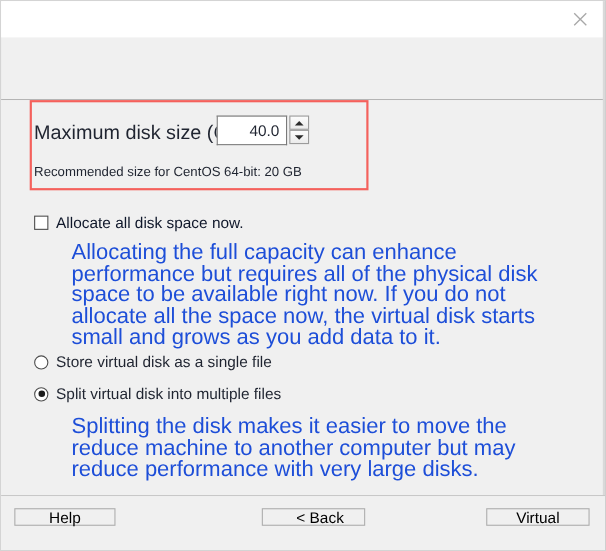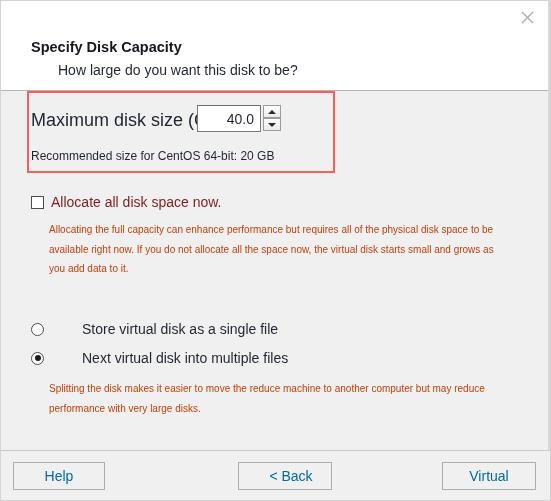--- a/index.html
+++ b/index.html
@@ -204,45 +204,45 @@
     width: 13px;
     height: 13px;
     box-sizing: border-box;
     background: #ffffff;
     border: 1px solid #4d4d4d;
     flex: 0 0 auto;
   }
   .checkbox-label {
     margin-left: 7px;
     font-size: 14px;
-    color: #7f1d1d;
+    color: #0f172a;
     white-space: nowrap;
     text-align: center;
   }
 
   .para {
     position: absolute;
-    font-size: 10px;
-    color: #c2410c;
+    font-size: 20px;
+    color: #1d4ed8;
     line-height: 19.5px;
+    margin-left: 16px;
   }
   .para-alloc {
     left: 48px;
     top: 129px;
     width: 452px;
   }
 
   
   .radio-row {
     position: absolute;
     left: 30px;
     display: flex;
     align-items: center;
     cursor: default;
-    gap: 31px;
   }
   .radio-single { top: 230px; }
   .radio-split { top: 259px; }
   .rad {
     width: 13px;
     height: 13px;
     box-sizing: border-box;
     background: #ffffff;
     border: 1px solid #4d4d4d;
     border-radius: 50%;
@@ -284,27 +284,27 @@
     position: absolute;
     left: 0;
     top: 450px;
     width: 549px;
     height: 49px;
     background: #f0f0f0;
   }
   .btn {
     position: absolute;
     top: 11px;
-    height: 28px;
+    height: 16px;
     box-sizing: border-box;
     background: #f0f0f0;
     border: 1px solid #adadad;
     font-family: "Liberation Sans", sans-serif;
     font-size: 14px;
-    color: #0369a1;
+    color: #000000;
     display: flex;
     align-items: center;
     justify-content: center;
     cursor: default;
     white-space: nowrap;
   }
   .btn-help   { left: 12px;  width: 92px; }
   .btn-back   { left: 237px; width: 94px; padding-left: 12px; }
   .btn-next   { left: 339px; width: 94px; }
   .btn-cancel { left: 441px; width: 94px; }
@@ -326,24 +326,20 @@
 
   <div class="titlebar">
     <div class="close-btn">
       <svg width="13" height="13" viewBox="0 0 13 13">
         <line x1="1" y1="1" x2="12" y2="12" stroke="#a8a8a8" stroke-width="1.2"></line>
         <line x1="12" y1="1" x2="1" y2="12" stroke="#a8a8a8" stroke-width="1.2"></line>
       </svg>
     </div>
   </div>
 
-  <div class="header">
-    <div class="header-title">Specify Disk Capacity</div>
-    <div class="header-sub">How large do you want this disk to be?</div>
-  </div>
   <div class="header-rule"></div>
 
   <div class="body-area">
 
     <div class="redbox"></div>
 
     <div class="row-disk-label">Maximum disk size (GB):</div>
 
     <div class="spinner">
       <input class="spinner-input" type="text" value="40.0" style="">
@@ -366,21 +362,21 @@
 
     <div class="para para-alloc">Allocating the full capacity can enhance performance but requires all of the physical disk space to be available right now. If you do not allocate all the space now, the virtual disk starts small and grows as you add data to it.</div>
 
     <div class="radio-row radio-single">
       <div class="rad"></div>
       <div class="radio-label">Store virtual disk as a single file</div>
     </div>
 
     <div class="radio-row radio-split">
       <div class="rad checked"></div>
-      <div class="radio-label">Next virtual disk into multiple files</div>
+      <div class="radio-label">Split virtual disk into multiple files</div>
     </div>
 
     <div class="para para-split">Splitting the disk makes it easier to move the reduce machine to another computer but may reduce performance with very large disks.</div>
   </div>
 
   <div class="right-strip"></div>
 
   <div class="footer-rule"></div>
   <div class="footer">
     <div class="btn btn-help">Help</div>

